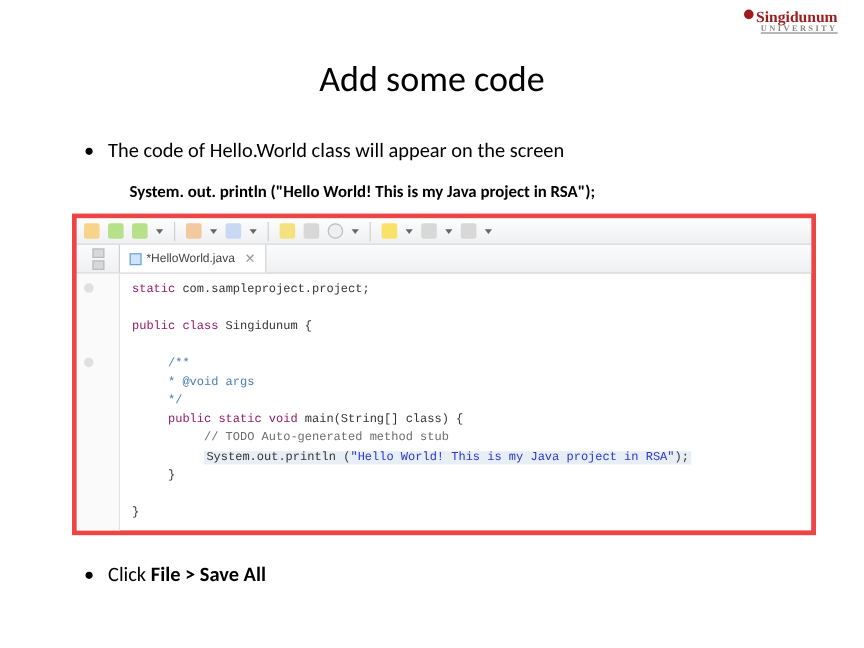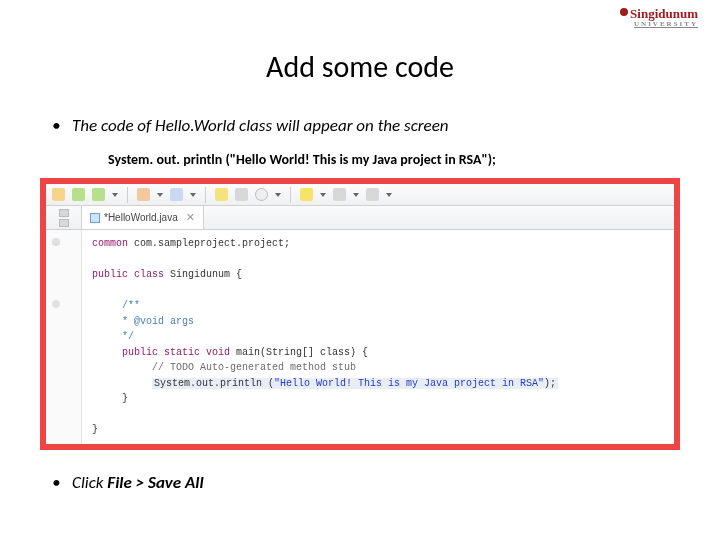--- a/index.html
+++ b/index.html
@@ -39,23 +39,22 @@
   }
   h1.title {
     text-align: center;
     font-size: 30px;
     font-weight: normal;
     margin-top: 48px;
     margin-bottom: 30px;
   }
   ul.bullets {
     list-style: none;
-    padding-left: 52px;
+    padding-left: 70px;
     padding-right: 40px;
-    font-style: italic;
   }
   ul.bullets > li {
     position: relative;
     padding-left: 20px;
     font-size: 17px;
     margin-bottom: 20px;
     line-height: 1.3;
   }
   ul.bullets > li::before {
     content: "•";
@@ -67,22 +66,22 @@
   .codeline {
     font-size: 14px;
     font-weight: bold;
     margin-left: 108px;
     margin-top: -6px;
     margin-bottom: 10px;
   }
 
   
   .ide {
-    margin: 0 40px 0 40px;
-    border: 6px solid #ef4444;
+    margin: 0 40px 0 60px;
+    border: 4px solid #ef4444;
     font-family: "Courier New", monospace;
     font-size: 10px;
     background: #fff;
     position: relative;
   }
   .ide-toolbar {
     height: 22px;
     background: linear-gradient(#fdfdfd, #eef0f2);
     border-bottom: 1px solid #d0d0d0;
     display: flex;
@@ -249,21 +248,21 @@
       <span>*HelloWorld.java</span>
       <span class="close">✕</span>
     </div>
   </div>
   <div class="ide-body">
     <div class="ruler">
       <span class="mark" style="top:8px"></span>
       <span class="mark" style="top:70px"></span>
     </div>
     <div class="code">
-      <span><span class="kw">common</span><span> com.sampleproject.project;</span></span><br><br>
+      <span><span class="kw">static</span><span> com.sampleproject.project;</span></span><br><br>
       <span><span class="kw">public class</span><span> Singidunum {</span></span><br><br>
       <span class="indent1 cm">/**</span>
       <span class="indent1 cm"> * @void args</span>
       <span class="indent1 cm"> */</span>
       <span class="indent1"><span class="kw">public static void</span><span> main(String[] class) {</span></span>
       <span class="indent2 lc">// TODO Auto-generated method stub</span>
       <span class="indent2"><span class="hl"><span>System.out.println (</span><span class="str">"Hello World! This is my Java project in RSA"</span><span>);</span></span></span>
       <span class="indent1">}</span><br>
       <span>}</span>
     </div>

